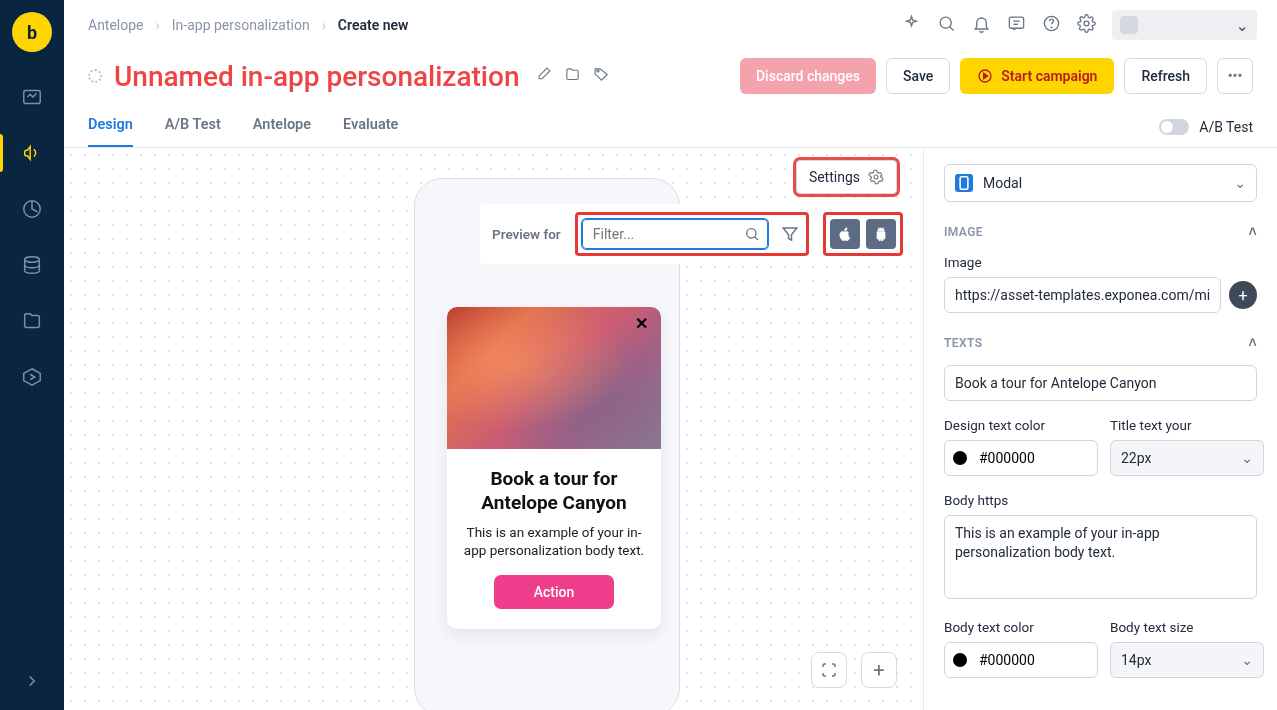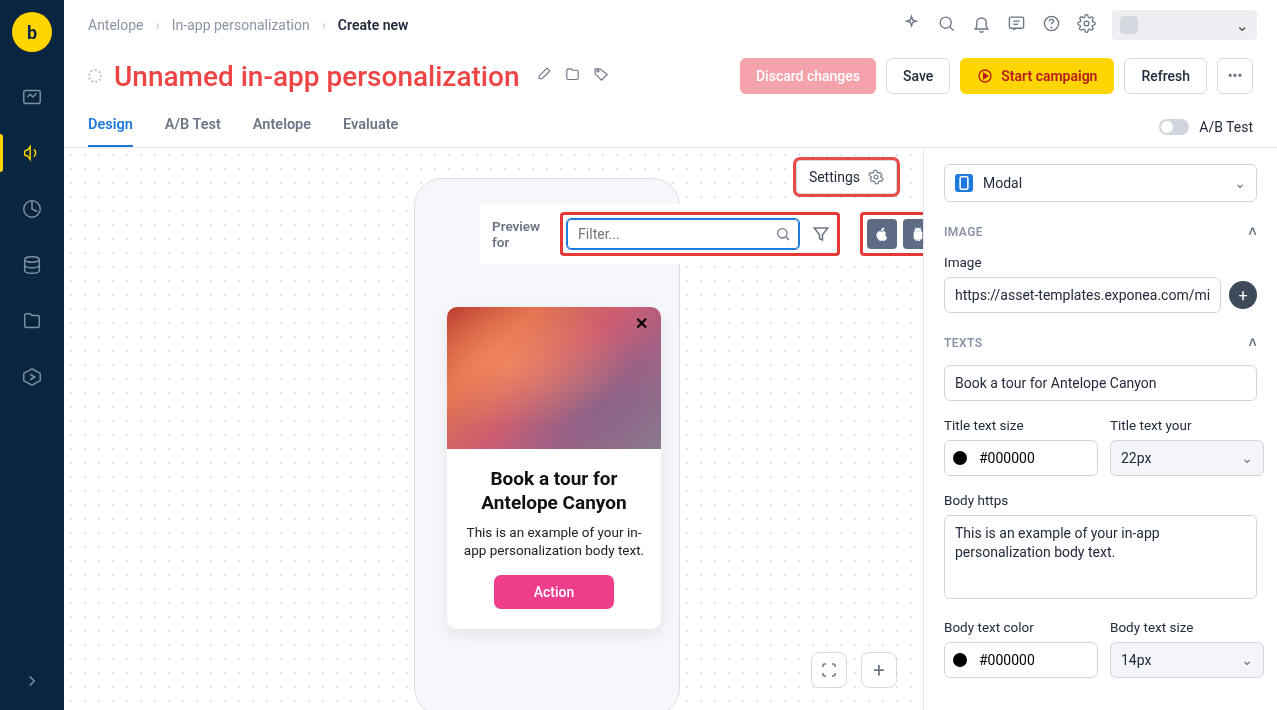--- a/index.html
+++ b/index.html
@@ -52,24 +52,24 @@
   .tabsrow-right { margin-left: auto; display: flex; align-items: center; gap: 10px; font-size: 14px; color: #222C3C; }
   .toggle { width: 30px; height: 16px; border-radius: 10px; background: #D0D5DE; position: relative; }
   .toggle::after { content: ""; width: 12px; height: 12px; border-radius: 50%; background: #fff; position: absolute; top: 2px; left: 2px; }
 
   
   .workspace { flex: 1; display: flex; overflow: hidden; }
   .canvas-area { flex: 1; position: relative; background-image: radial-gradient(#DDE2EA 1px, transparent 1px); background-size: 14px 14px; overflow: hidden; }
   .preview-btn { position: absolute; top: 12px; right: 26px; height: 34px; display: flex; align-items: center; gap: 8px; padding: 0 12px; border: 1px solid #D5DAE2; border-radius: 4px; background: #fff; font-size: 14px; color: #222C3C; cursor: pointer; box-shadow: 0 0 0 3px rgba(229,57,53,0.9); outline: 1px solid transparent; }
   .preview-btn svg { width: 16px; height: 16px; stroke: #6B7685; fill: none; stroke-width: 1.6; }
 
-  .filterbar { position: absolute; top: 56px; left: 416px; display: flex; align-items: center; gap: 20px; background: #fff; border-radius: 4px; padding: 8px 12px; }
+  .filterbar { position: absolute; top: 56px; left: 416px; display: flex; align-items: center; gap: 14px; background: #fff; border-radius: 4px; padding: 8px 12px; }
   .filterbar .lbl { font-size: 13.5px; font-weight: 600; color: #6B7685; }
   .filter-group { display: flex; align-items: center; gap: 10px; border: 3px solid #E53935; border-radius: 4px; padding: 4px; }
-  .filter-input { width: 232px; height: 30px; border: 1px solid #1F7AE0; outline: 1px solid #1F7AE0; border-radius: 4px; padding: 0 32px 0 10px; font-size: 14px; color: #333; position: relative; }
+  .filter-input { width: 186px; height: 30px; border: 1px solid #1F7AE0; outline: 1px solid #1F7AE0; border-radius: 4px; padding: 0 32px 0 10px; font-size: 14px; color: #333; position: relative; }
   .input-wrap { position: relative; }
   .input-wrap .search-icn { position: absolute; right: 8px; top: 7px; color: #6B7685; }
   .filter-icon-btn { width: 24px; height: 24px; display: flex; align-items: center; justify-content: center; color: #6B7685; cursor: pointer; }
   .platform-group { display: flex; align-items: center; gap: 6px; border: 3px solid #E53935; border-radius: 4px; padding: 4px; }
   .platform-btn { width: 30px; height: 30px; border-radius: 4px; background: #5E6B85; display: flex; align-items: center; justify-content: center; cursor: pointer; }
   .platform-btn svg { width: 16px; height: 16px; stroke: #fff; fill: #fff; }
 
   .phone { position: absolute; top: 30px; left: 350px; width: 266px; height: 538px; border: 1px solid #D9DEE6; border-radius: 28px; background: #F5F7FA; }
   .modal-preview { position: absolute; top: 128px; left: 32px; width: 214px; background: #fff; border-radius: 10px; box-shadow: 0 6px 16px rgba(0,0,0,0.08); overflow: hidden; }
   .modal-img { width: 214px; height: 142px; background: linear-gradient(135deg, #B93B2E 0%, #E0714F 25%, #CC5D72 50%, #A26085 70%, #8A7C8F 100%); position: relative; }
@@ -332,21 +332,21 @@
 
       <div class="section-hdr">
         <span>TEXTS</span>
         <span class="chev">˄</span>
       </div>
 
       <input class="text-input" value="Book a tour for Antelope Canyon" style="">
 
       <div class="row2">
         <div>
-          <label class="field-lbl">Title text size</label>
+          <label class="field-lbl">Design text color</label>
           <div class="color-input">
             <span class="swatch"></span>
             <span>#000000</span>
           </div>
         </div>
         <div>
           <label class="field-lbl">Title text your</label>
           <div class="select-sm">
             <span>22px</span>
             <span class="chev">⌄</span>

